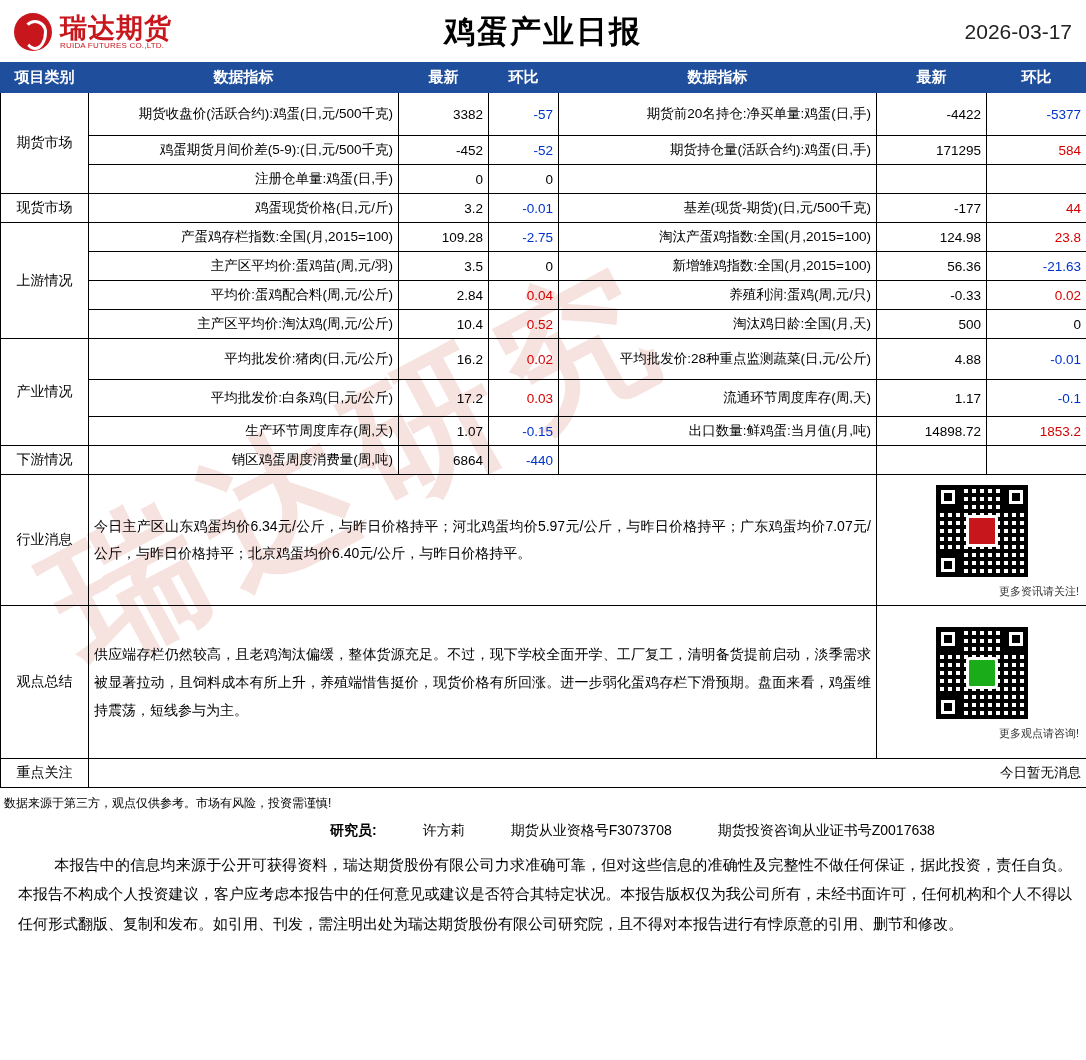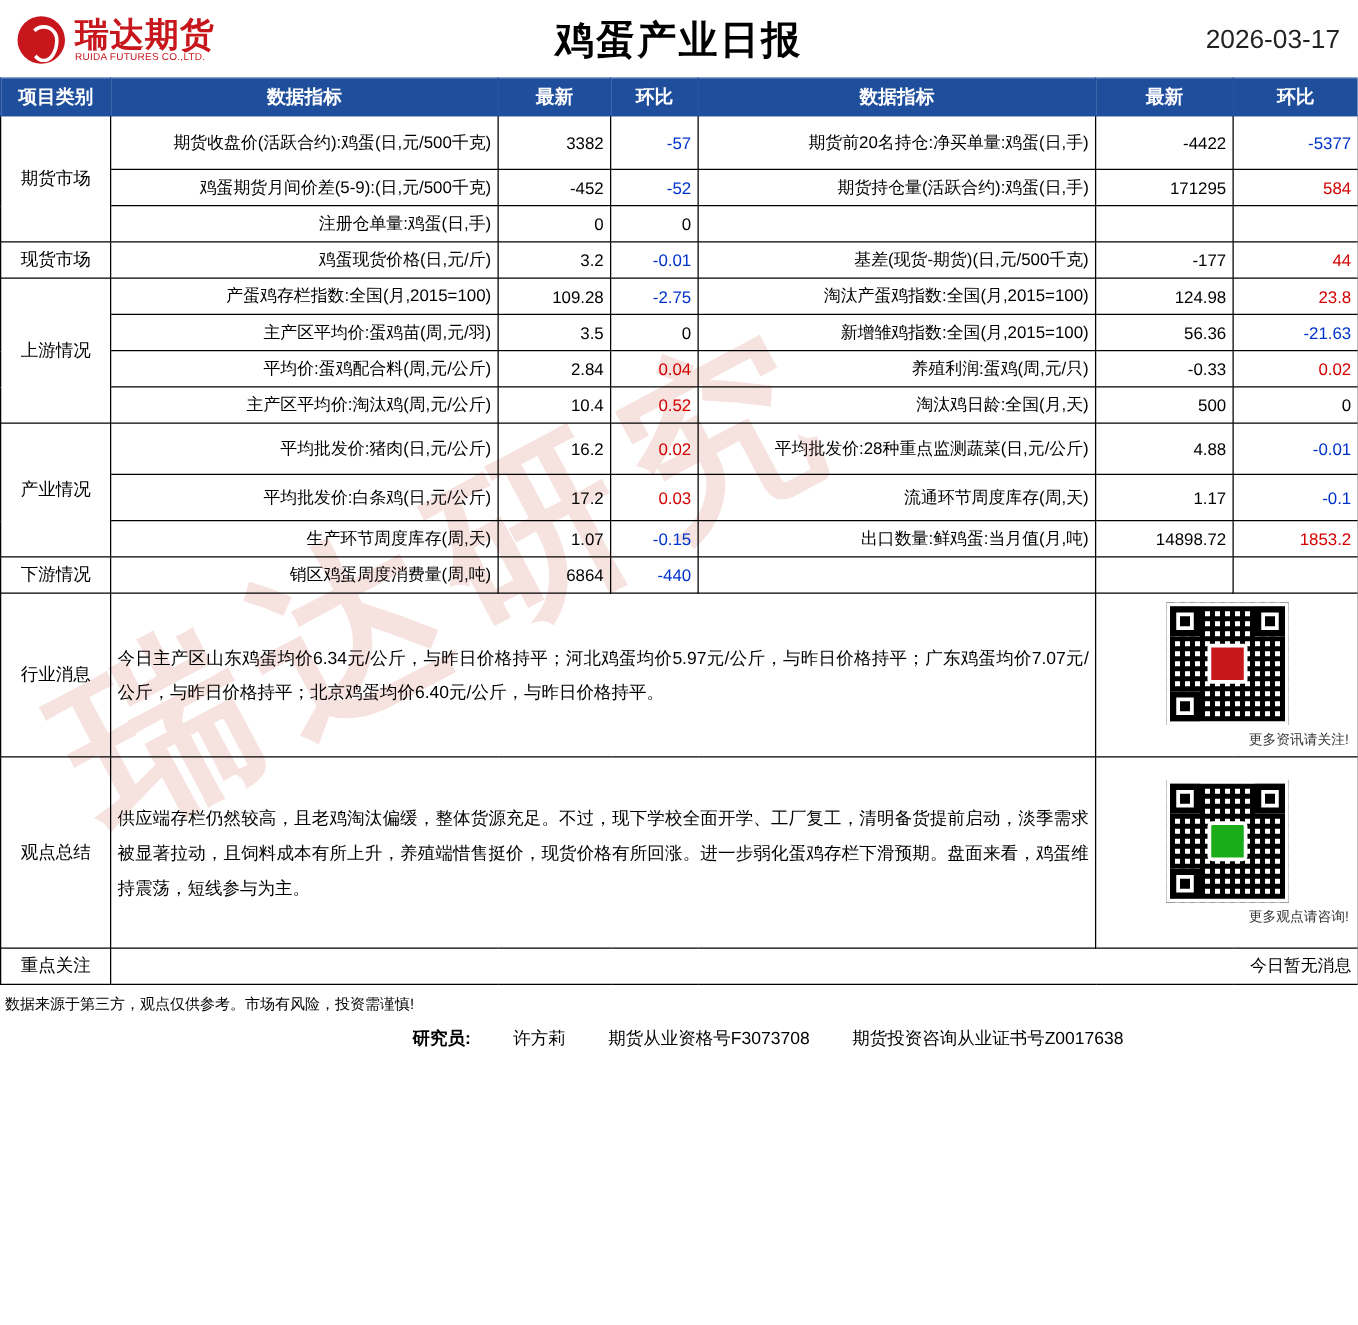--- a/index.html
+++ b/index.html
@@ -205,21 +205,21 @@
   }
   
   .disclaimer-note {
     font-size: 12px;
     padding: 7px 4px 4px 4px;
   }
   .researcher-row {
     display: flex;
     font-size: 14px;
     padding: 6px 0 10px 0;
-    gap: 34px;
+    gap: 46px;
     padding-left: 330px;
   }
   .researcher-row .lab { font-weight: bold; }
   .disclaimer-title {
     font-size: 21px;
     font-weight: bold;
     padding: 26px 0 8px 18px;
   }
   .disclaimer-body {
     font-size: 15px;
@@ -419,14 +419,15 @@
 
   <div class="disclaimer-note">数据来源于第三方，观点仅供参考。市场有风险，投资需谨慎!</div>
 
   <div class="researcher-row">
     <span class="lab">研究员:</span>
     <span>许方莉</span>
     <span>期货从业资格号F3073708</span>
     <span>期货投资咨询从业证书号Z0017638</span>
   </div>
 
+  <div class="disclaimer-body"><span class="indent"></span><span>本报告中的信息均来源于公开可获得资料，瑞达期货股份有限公司力求准确可靠，但对这些信息的准确性及完整性不做任何保证，据此投资，责任自负。本报告不构成个人投资建议，客户应考虑本报告中的任何意见或建议是否符合其特定状况。本报告版权仅为我公司所有，未经书面许可，任何机构和个人不得以任何形式翻版、复制和发布。如引用、刊发，需注明出处为瑞达期货股份有限公司研究院，且不得对本报告进行有悖原意的引用、删节和修改。</span></div>
 
 </div>
 
 </body></html>

